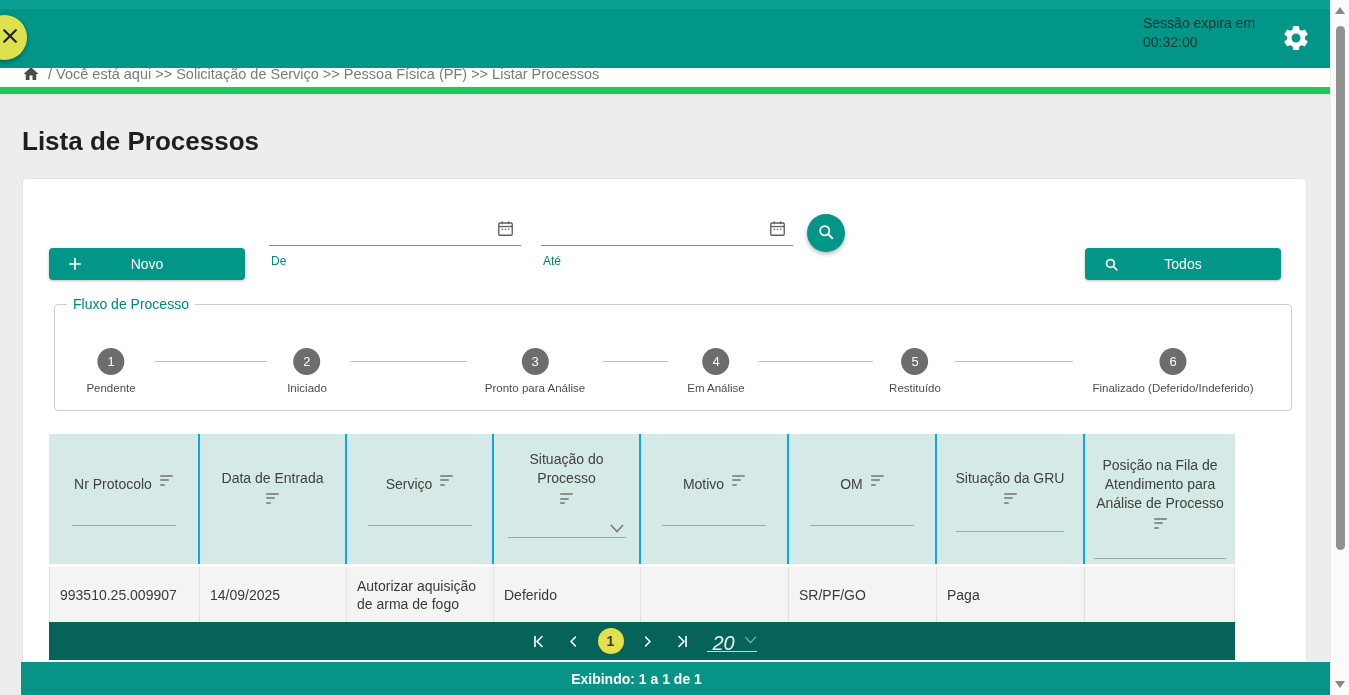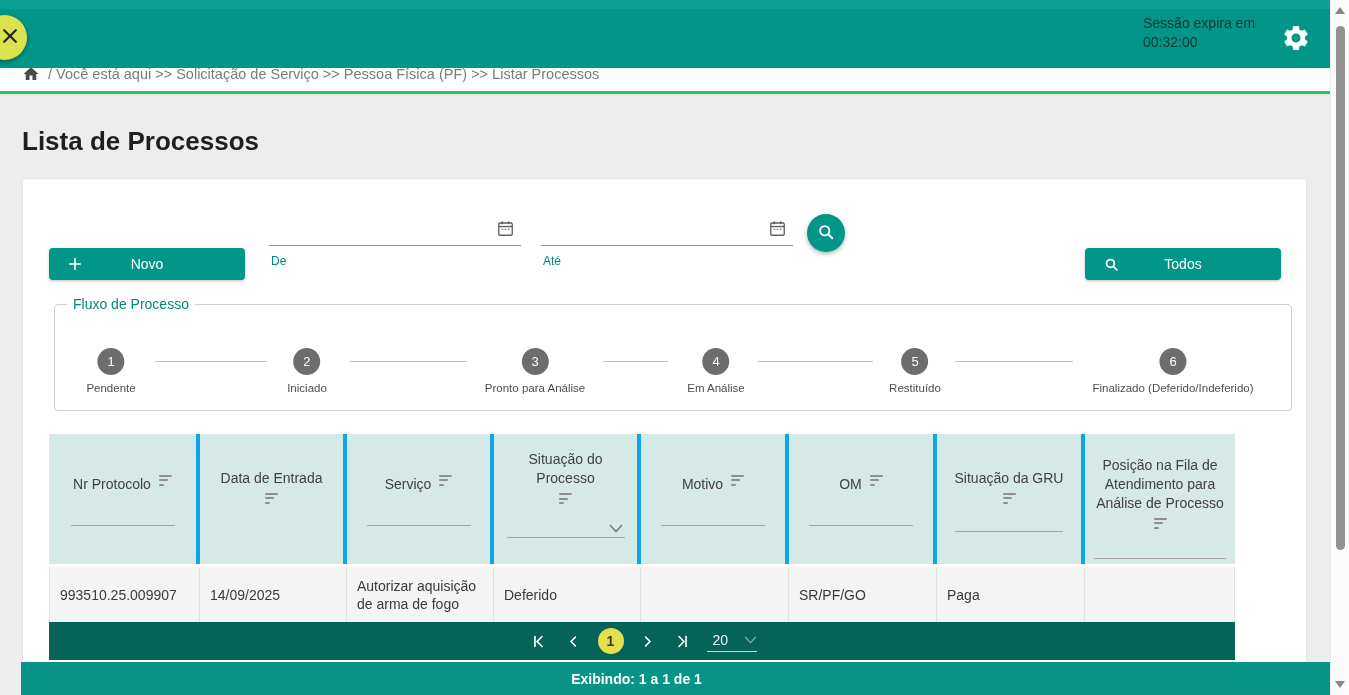--- a/index.html
+++ b/index.html
@@ -12,21 +12,21 @@
   .collapse-fab { position:absolute; left:-18px; top:15px; width:45px; height:45px; border-radius:50%;
             background:#dce24e; border:none; cursor:pointer; z-index:8;
             box-shadow:0 2px 5px rgba(0,0,0,.35); display:flex; align-items:center; justify-content:center;
             padding-left:10px; }
   .session { position:absolute; left:1143px; top:14px; font-size:14px; line-height:19px; color:#17332e; z-index:6; }
   .gear-btn { position:absolute; left:1280px; top:23px; width:32px; height:32px; background:transparent;
             border:none; cursor:pointer; z-index:6; }
 
   
   .breadcrumb-bar { position:absolute; left:0; top:68px; width:1330px; height:26px; background:#ffffff;
-            border-bottom:3px solid #22c55e; box-shadow:0 1px 2px rgba(0,0,0,.06); overflow:hidden;
+            border-bottom:7px solid #22c55e; box-shadow:0 1px 2px rgba(0,0,0,.06); overflow:hidden;
             display:flex; align-items:flex-start; padding-left:22px; z-index:4; }
   .breadcrumb-bar .home-ic { margin-top:-3px; flex:0 0 auto; }
   .breadcrumb-text { margin-top:-2px; margin-left:8px; font-size:14.5px; color:#7b7b7b; white-space:nowrap; }
 
   
   .page-title { position:absolute; left:22px; top:126px; font-size:26px; font-weight:bold; color:#1f1f1f; }
 
   
   .card { position:absolute; left:22px; top:178px; width:1285px; height:517px; background:#fff;
           border:1px solid #e4e4e4; border-radius:4px 4px 0 0; }
@@ -59,21 +59,21 @@
   .flow-step { position:absolute; top:36px; transform:translateX(-50%); display:flex; flex-direction:column;
           align-items:center; }
   .step-circle { width:27px; height:27px; border-radius:50%; background:#6d6d6d; color:#fff; font-size:13px;
           display:flex; align-items:center; justify-content:center; }
   .step-label { margin-top:7px; font-size:11.5px; color:#4e4e4e; white-space:nowrap; }
   .flow-line { position:absolute; top:49px; height:1px; background:#c3c3c3; }
 
   
   .table { position:absolute; left:26px; top:255px; width:1186px; }
   .thead { display:flex; background:#d5eae6; height:130px; }
-  .th { position:relative; border-right:4px solid #0ea5e9; }
+  .th { position:relative; border-right:2px solid #0ea5e9; }
   .th:last-child { border-right:none;padding-left:33px; }
   .th-inner { position:absolute; inset:0; display:flex; flex-direction:column; align-items:center;
           justify-content:center; font-size:14px; color:#414141; text-align:center; line-height:19px; }
   .sort-icon { display:inline-flex; flex-direction:column; align-items:flex-start; gap:2.5px; cursor:pointer; }
   .sort-icon i { display:block; height:2px; background:#8f8f8f; border-radius:1px; }
   .sort-icon i:nth-child(1){ width:13px; } .sort-icon i:nth-child(2){ width:9px; } .sort-icon i:nth-child(3){ width:5px; }
   .th-row { display:flex; align-items:flex-start; gap:8px; }
   .ic-below { margin-top:5px; }
   .filter-line { position:absolute; left:50%; transform:translateX(-50%); height:1px; background:#a6a6a6; cursor:text; }
   .select-wrap { position:absolute; left:50%; transform:translateX(-50%); bottom:26px; width:118px; height:20px;
@@ -90,21 +90,21 @@
   .td:first-child { border-left:1px solid #e1e1e1; }
 
   
   .pagination-bar { position:absolute; left:26px; top:443px; width:1186px; height:38px; background:#05635a;
         display:flex; align-items:center; justify-content:center; gap:13px; }
   .pg-btn { background:transparent; border:none; cursor:pointer; width:22px; height:22px; display:flex;
         align-items:center; justify-content:center; }
   .pg-current { width:26px; height:26px; border-radius:50%; background:#e4e04c; color:#343c28; font-size:14px;
         font-weight:bold; display:flex; align-items:center; justify-content:center; cursor:pointer; }
   .pg-size { position:relative; width:50px; height:22px; border-bottom:1px solid rgba(255,255,255,.75);
-        color:#eef7f5; font-size:14px; cursor:pointer; margin-left:0; }
+        color:#eef7f5; font-size:20px; cursor:pointer; margin-left:0;font-style:italic; }
   .pg-size .pg-size-val { position:absolute; left:6px; top:2px; }
   .pg-size svg { position:absolute; right:0; top:6px; }
 
   
   .footer-bar { position:absolute; left:21px; top:662px; width:1311px; height:33px; background:#079487;
         display:flex; align-items:center; z-index:3; }
   .footer-bar span { width:100%; text-align:center; padding-right:80px; color:#fff; font-size:14px; font-weight:bold; }
 
   
   .scrollbar { position:absolute; right:0; top:0; width:19px; height:695px; background:#fbfbfb;

